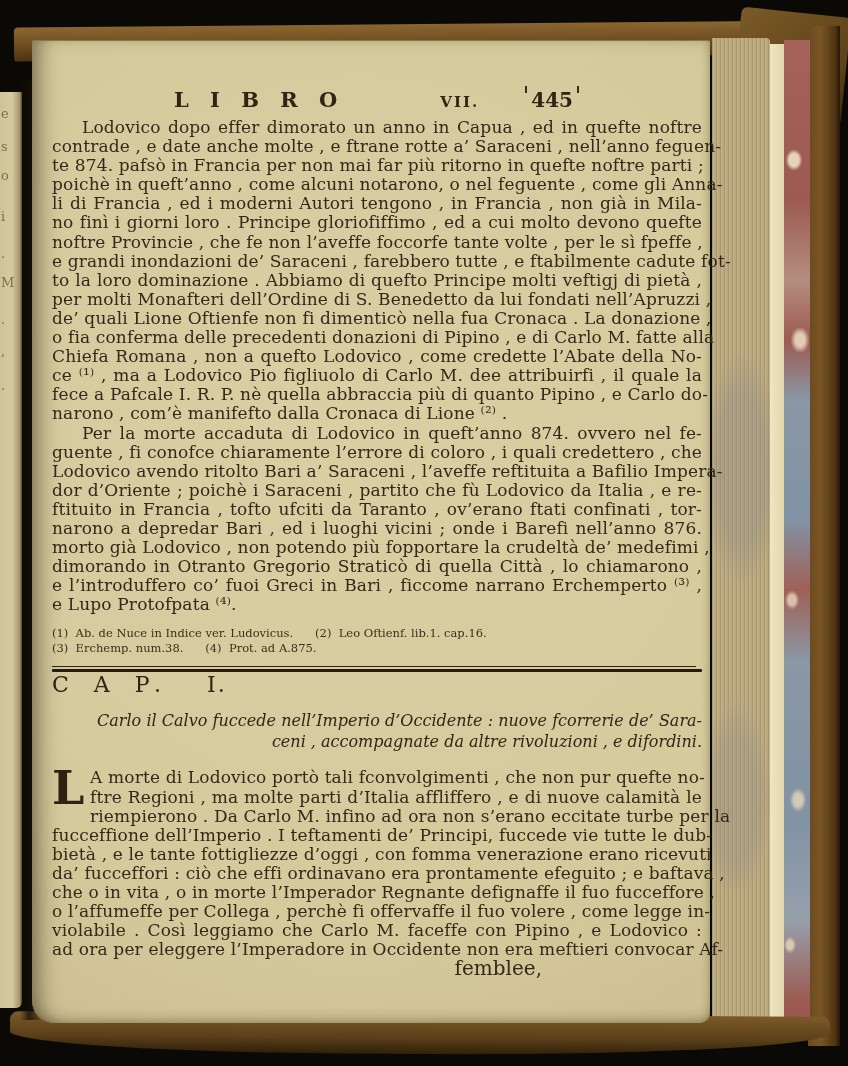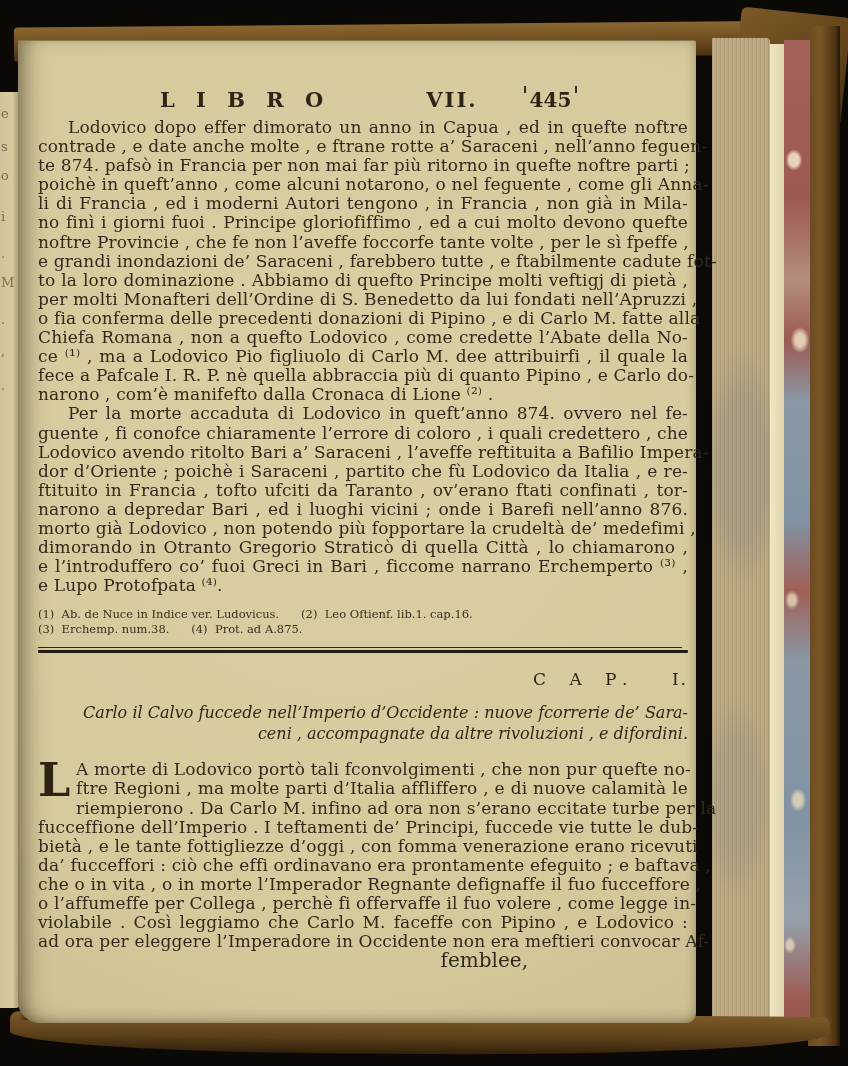--- a/index.html
+++ b/index.html
@@ -70,35 +70,35 @@
   .margin-glyphs span:nth-child(6){margin-top:14px;}
   .margin-glyphs span:nth-child(7){margin-top:22px;}
   .margin-glyphs span:nth-child(8){margin-top:16px;}
   .margin-glyphs span:nth-child(9){margin-top:20px;}
   .gutter{
     position:absolute;left:20px;top:80px;width:20px;height:940px;
     background:linear-gradient(90deg,rgba(20,14,5,.0) 0%,rgba(20,14,5,.75) 45%,rgba(20,14,5,.2) 100%);
   }
   
   .page{
-    position:absolute;left:18px;top:40px;width:678px;height:982px;
+    position:absolute;left:32px;top:40px;width:678px;height:982px;
     background:
       radial-gradient(130% 90% at 48% 40%, #dacfa3 0%, #d5ca9c 55%, #c8bb8d 88%, #bcae80 100%);
     border-top:1px solid #8a7648;
     border-radius:2px 2px 10px 22px;
     box-shadow:inset 16px 0 22px -10px rgba(45,33,14,.55), inset -6px 0 10px -6px rgba(70,58,30,.35),
                inset 0 -8px 14px -8px rgba(70,58,30,.4);
     color:#33291a;
   }
   .textcol{position:absolute;left:20px;top:0;width:650px;}
   
   .header{display:flex;align-items:baseline;margin-top:46px;height:26px;
     font-weight:bold;color:#2e2515;}
   .h-title{margin-left:122px;font-size:21px;letter-spacing:7px;}
-  .h-num{margin-left:96px;font-size:21px;letter-spacing:2px;}
+  .h-num{margin-left:96px;font-size:15px;letter-spacing:2px;}
   .h-page{margin-left:46px;font-size:20px;position:relative;padding:0 6px;}
   .h-page::before,.h-page::after{content:"";position:absolute;top:-2px;width:2px;height:7px;background:#3a2f1c;}
   .h-page::before{left:0;}
   .h-page::after{right:0;}
   
   .tline{
     font-size:17px;line-height:19.1px;height:19.1px;
     text-align:justify;text-align-last:justify;
     letter-spacing:.15px;white-space:nowrap;
   }
@@ -108,21 +108,21 @@
   .para1{margin-top:5px;}
   .para2{margin-top:0px;}
   
   .footnotes{margin-top:12px;font-size:11.5px;line-height:15px;color:#3a2f1c;}
   .footnote-line{white-space:pre;}
   
   .rule{margin-top:10px;}
   .rule .thin{height:1px;background:#2c2314;width:99%;}
   .rule .thick{height:3px;background:#241c0f;margin-top:2px;border-radius:1px;}
   
-  .cap-row{margin-top:16px;text-align:right;font-size:17px;color:#2e2515;}
+  .cap-row{margin-top:0;text-align:left;font-size:22px;color:#2e2515;}
   .cap-label{letter-spacing:9px;}
   .cap-number{margin-left:30px;letter-spacing:2px;}
   .subtitle{margin-top:13px;font-style:italic;font-size:16px;line-height:21px;color:#2f2616;margin-left:45px;}
   .subtitle .s1{text-align:justify;text-align-last:justify;white-space:nowrap;}
   .subtitle .s2{text-align:right;}
   
   .para3{margin-top:16px;position:relative;}
   .dropcap{
     float:left;width:32px;height:38px;font-size:46px;line-height:38px;
     font-weight:bold;color:#2c2313;margin-right:6px;margin-top:1px;
@@ -164,25 +164,26 @@
       <span class="h-num">VII.</span>
       <span class="h-page">445</span>
     </div>
 
     <div class="para para1">
       <div class="tline indent">Lodovico dopo effer dimorato un anno in Capua , ed in quefte noftre</div>
       <div class="tline">contrade , e date anche molte , e ftrane rotte a’ Saraceni , nell’anno feguen-</div>
       <div class="tline">te 874. pafsò in Francia per non mai far più ritorno in quefte noftre parti ;</div>
       <div class="tline">poichè in queft’anno , come alcuni notarono, o nel feguente , come gli Anna-</div>
       <div class="tline">li di Francia , ed i moderni Autori tengono , in Francia , non già in Mila-</div>
-      <div class="tline">no finì i giorni fuoi . Principe gloriofiffimo , ed a cui molto devono quefte</div>
+      <div class="tline">no finì i giorni loro . Principe gloriofiffimo , ed a cui molto devono quefte</div>
       <div class="tline">noftre Provincie , che fe non l’aveffe foccorfe tante volte , per le sì fpeffe ,</div>
       <div class="tline">e grandi inondazioni de’ Saraceni , farebbero tutte , e ftabilmente cadute fot-</div>
       <div class="tline">to la loro dominazione . Abbiamo di quefto Principe molti veftigj di pietà ,</div>
       <div class="tline">per molti Monafteri dell’Ordine di S. Benedetto da lui fondati nell’Apruzzi ,</div>
+      <div class="tline">de’ quali Lione Oftienfe non fi dimenticò nella fua Cronaca . La donazione ,</div>
       <div class="tline">o fia conferma delle precedenti donazioni di Pipino , e di Carlo M. fatte alla</div>
       <div class="tline">Chiefa Romana , non a quefto Lodovico , come credette l’Abate della No-</div>
       <div class="tline">ce ⁽¹⁾ , ma a Lodovico Pio figliuolo di Carlo M. dee attribuirfi , il quale la</div>
       <div class="tline">fece a Pafcale I. R. P. nè quella abbraccia più di quanto Pipino , e Carlo do-</div>
       <div class="tline last">narono , com’è manifefto dalla Cronaca di Lione ⁽²⁾ .</div>
     </div>
 
     <div class="para para2">
       <div class="tline indent">Per la morte accaduta di Lodovico in queft’anno 874. ovvero nel fe-</div>
       <div class="tline">guente , fi conofce chiaramente l’errore di coloro , i quali credettero , che</div>

